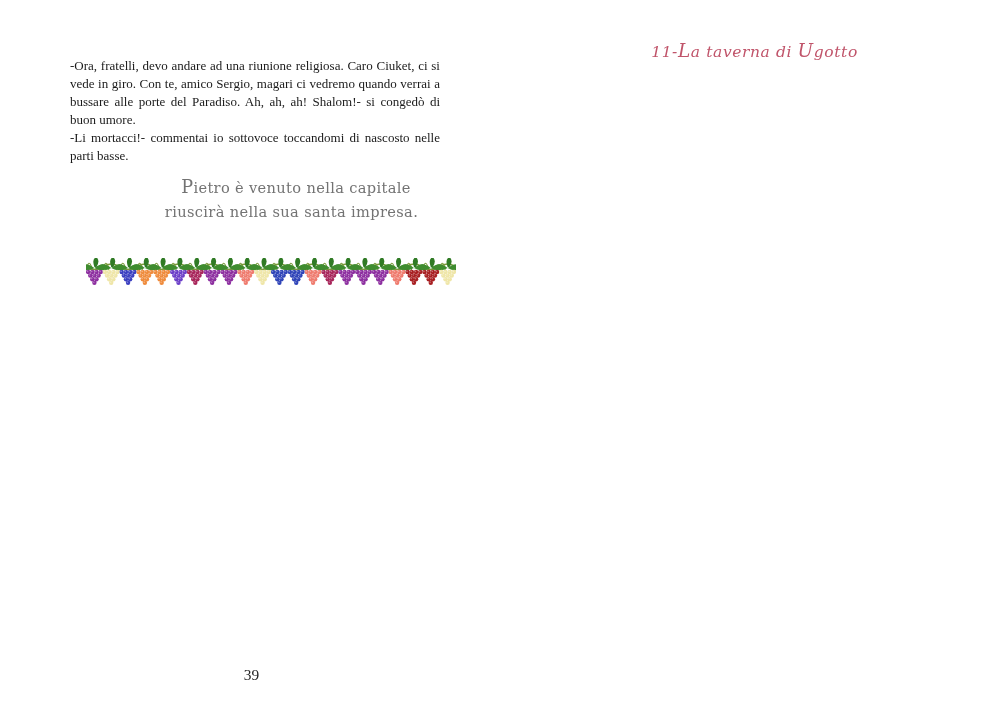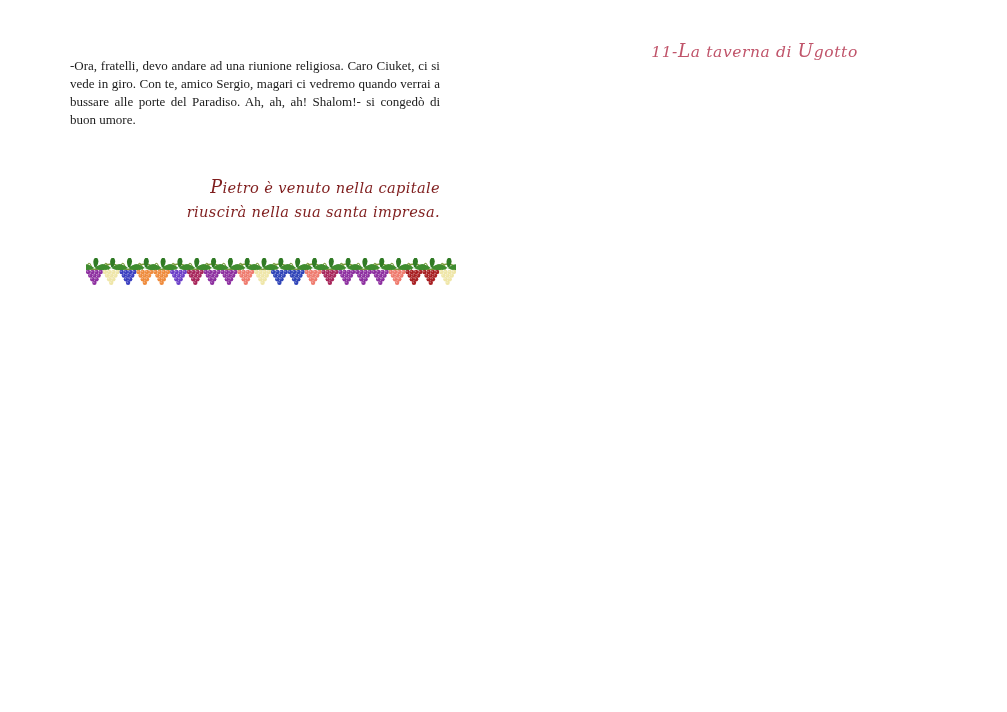--- a/index.html
+++ b/index.html
@@ -67,26 +67,25 @@
     width: 370px;
   }
 
   
   .verse {
     position: absolute;
     top: 174px;
     left: 140px;
     width: 300px;
     font-family: "DejaVu Serif", "Liberation Serif", serif;
-    font-style: italic;
     font-size: 14.6px;
     line-height: 1.52;
     letter-spacing: 0.35px;
-    color: #7f1d1d;
-    text-align: right;
+    color: #737373;
+    text-align: center;
   }
   .verse .l1 { padding-left: 12px; }
   .verse .l2 { padding-left: 7px; }
   .verse .l3 { padding-left: 3px; }
   .verse .l4 { padding-left: 3px; }
   .verse .cap { font-size: 17.6px; }
 
   
   .grape-border {
     position: absolute;
@@ -112,20 +111,21 @@
 </style>
 </head>
 <body>
 
 <div class="spread">
 
   <div class="page page-left">
 
     <div class="textblock left-text">
       <p>-Ora, fratelli, devo andare ad una riunione religiosa. Caro Ciuket, ci si vede in giro. Con te, amico Sergio, magari ci vedremo quando verrai a bussare alle porte del Paradiso. Ah, ah, ah! Shalom!- si congedò di buon umore.</p>
+      <p>-Li mortacci!- commentai io sottovoce toccandomi di nascosto nelle parti basse.</p>
     </div>
 
     <div class="verse">
       <div class="l1"><span class="cap">P</span><span>ietro è venuto nella capitale</span></div>
       <div class="l4">riuscirà nella sua santa impresa.</div>
     </div>
 
     <div class="grape-border">
       <svg width="370" height="40" viewBox="0 0 370 40" xmlns="http://www.w3.org/2000/svg">
         <g id="vine-row">
@@ -699,20 +699,21 @@
               <circle cx="358.890909090909" cy="20.6" r="0.8" fill="#ffffff" fill-opacity="0.35"></circle>
               <circle cx="363.69090909090903" cy="21.200000000000003" r="2.2" fill="#efe6a8"></circle>
               <circle cx="363.090909090909" cy="20.6" r="0.8" fill="#ffffff" fill-opacity="0.35"></circle>
               <circle cx="361.59090909090907" cy="24.800000000000004" r="2.2" fill="#efe6a8"></circle>
               <circle cx="360.99090909090904" cy="24.200000000000003" r="0.8" fill="#ffffff" fill-opacity="0.35"></circle>
             </g>
           </g>
       </svg>
     </div>
 
+    <div class="folio folio-left">39</div>
   </div>
 
   <div class="page page-right">
 
     <div class="running-head">
       <span>11</span><span>-</span><span class="cap">L</span><span>a taverna di </span><span class="cap">U</span><span>gotto</span>
     </div>
 
     <div class="folio folio-right">40</div>
   </div>

